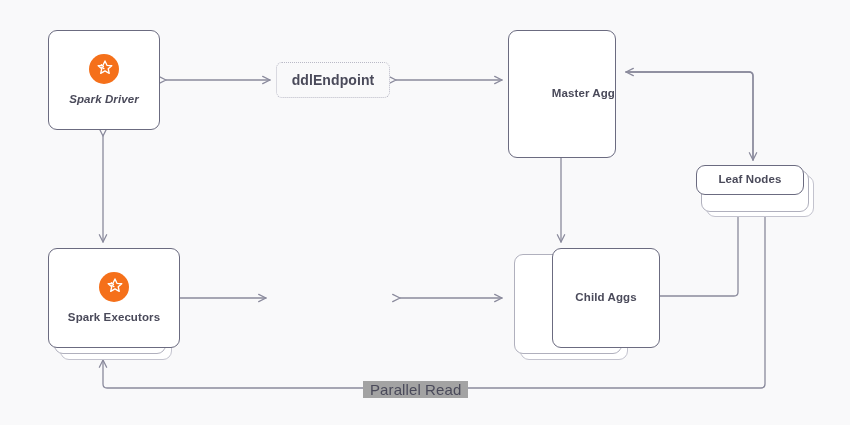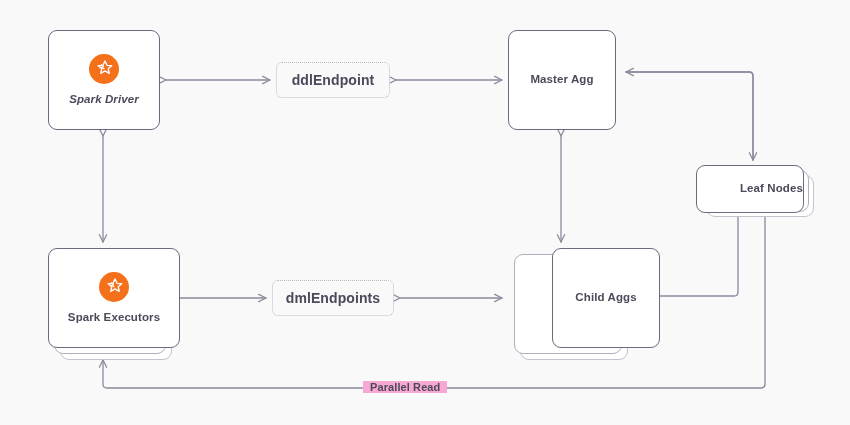--- a/index.html
+++ b/index.html
@@ -81,24 +81,24 @@
     font-size: 14px;
     font-weight: 700;
     color: #4a4a5a;
     letter-spacing: .1px;
   }
 
   
   .wire-label {
     position: absolute;
     z-index: 4;
-    background: #f9a8d4;
+    background: #a3a3a3;
     padding: 0 7px;
-    font-size: 11px;
-    font-weight: 700;
+    font-size: 15px;
+    font-weight: 400;
     color: #4a4a5a;
     letter-spacing: .1px;
     white-space: nowrap;
   }
 </style>
 </head>
 <body>
 
 <div id="canvas">
 
@@ -150,25 +150,25 @@
       <svg width="19" height="19" viewBox="0 0 24 24">
         <path d="M12.6 2.4 L15.1 8.0 L21.2 8.5 L16.7 12.3 L18.0 18.2
                  L12.6 15.1 L7.2 18.2 L8.5 12.3 L4.0 8.5 L10.1 8.0 Z" fill="none" stroke="#ffffff" stroke-width="1.7" stroke-linejoin="round" stroke-linecap="round"></path>
         <path d="M10.6 9.6 L8.0 7.2" fill="none" stroke="#ffffff" stroke-width="1.7" stroke-linecap="round"></path>
         <path d="M11.3 12.1 L8.3 10.4" fill="none" stroke="#ffffff" stroke-width="1.7" stroke-linecap="round"></path>
       </svg>
     </div>
     <div class="label">Spark Driver</div>
   </div>
 
-  <div class="node" style="left:508px; top:30px; width:108px; height:100px;">
+  <div class="node" style="left:508px; top:30px; width:108px; height:128px;align-items:flex-end;">
     <div class="label">Master Agg</div>
   </div>
 
-  <div class="node" style="left:696px; top:165px; width:108px; height:48px;align-items:flex-end;">
+  <div class="node" style="left:696px; top:165px; width:108px; height:30px;">
     <div class="label">Leaf Nodes</div>
   </div>
 
   <div class="node with-icon" style="left:48px; top:248px; width:132px; height:100px;">
     <div class="spark-icon">
       <svg width="19" height="19" viewBox="0 0 24 24">
         <path d="M12.6 2.4 L15.1 8.0 L21.2 8.5 L16.7 12.3 L18.0 18.2
                  L12.6 15.1 L7.2 18.2 L8.5 12.3 L4.0 8.5 L10.1 8.0 Z" fill="none" stroke="#ffffff" stroke-width="1.7" stroke-linejoin="round" stroke-linecap="round"></path>
         <path d="M10.6 9.6 L8.0 7.2" fill="none" stroke="#ffffff" stroke-width="1.7" stroke-linecap="round"></path>
         <path d="M11.3 12.1 L8.3 10.4" fill="none" stroke="#ffffff" stroke-width="1.7" stroke-linecap="round"></path>
@@ -178,19 +178,16 @@
   </div>
 
   <div class="node" style="left:508px; top:248px; width:108px; height:100px;margin-left:44px;">
     <div class="label">Child Aggs</div>
   </div>
 
   <div class="endpoint" style="left:276px; top:62px; width:114px; height:36px;">
     <span>ddlEndpoint</span>
   </div>
 
-  <div class="endpoint" style="left:272px; top:280px; width:122px; height:36px;">
-    <span>dmlEndpoints</span>
-  </div>
 
   <div class="wire-label" style="left:363px; top:381px;">Parallel Read</div>
 
 </div>
 
 </body></html>

